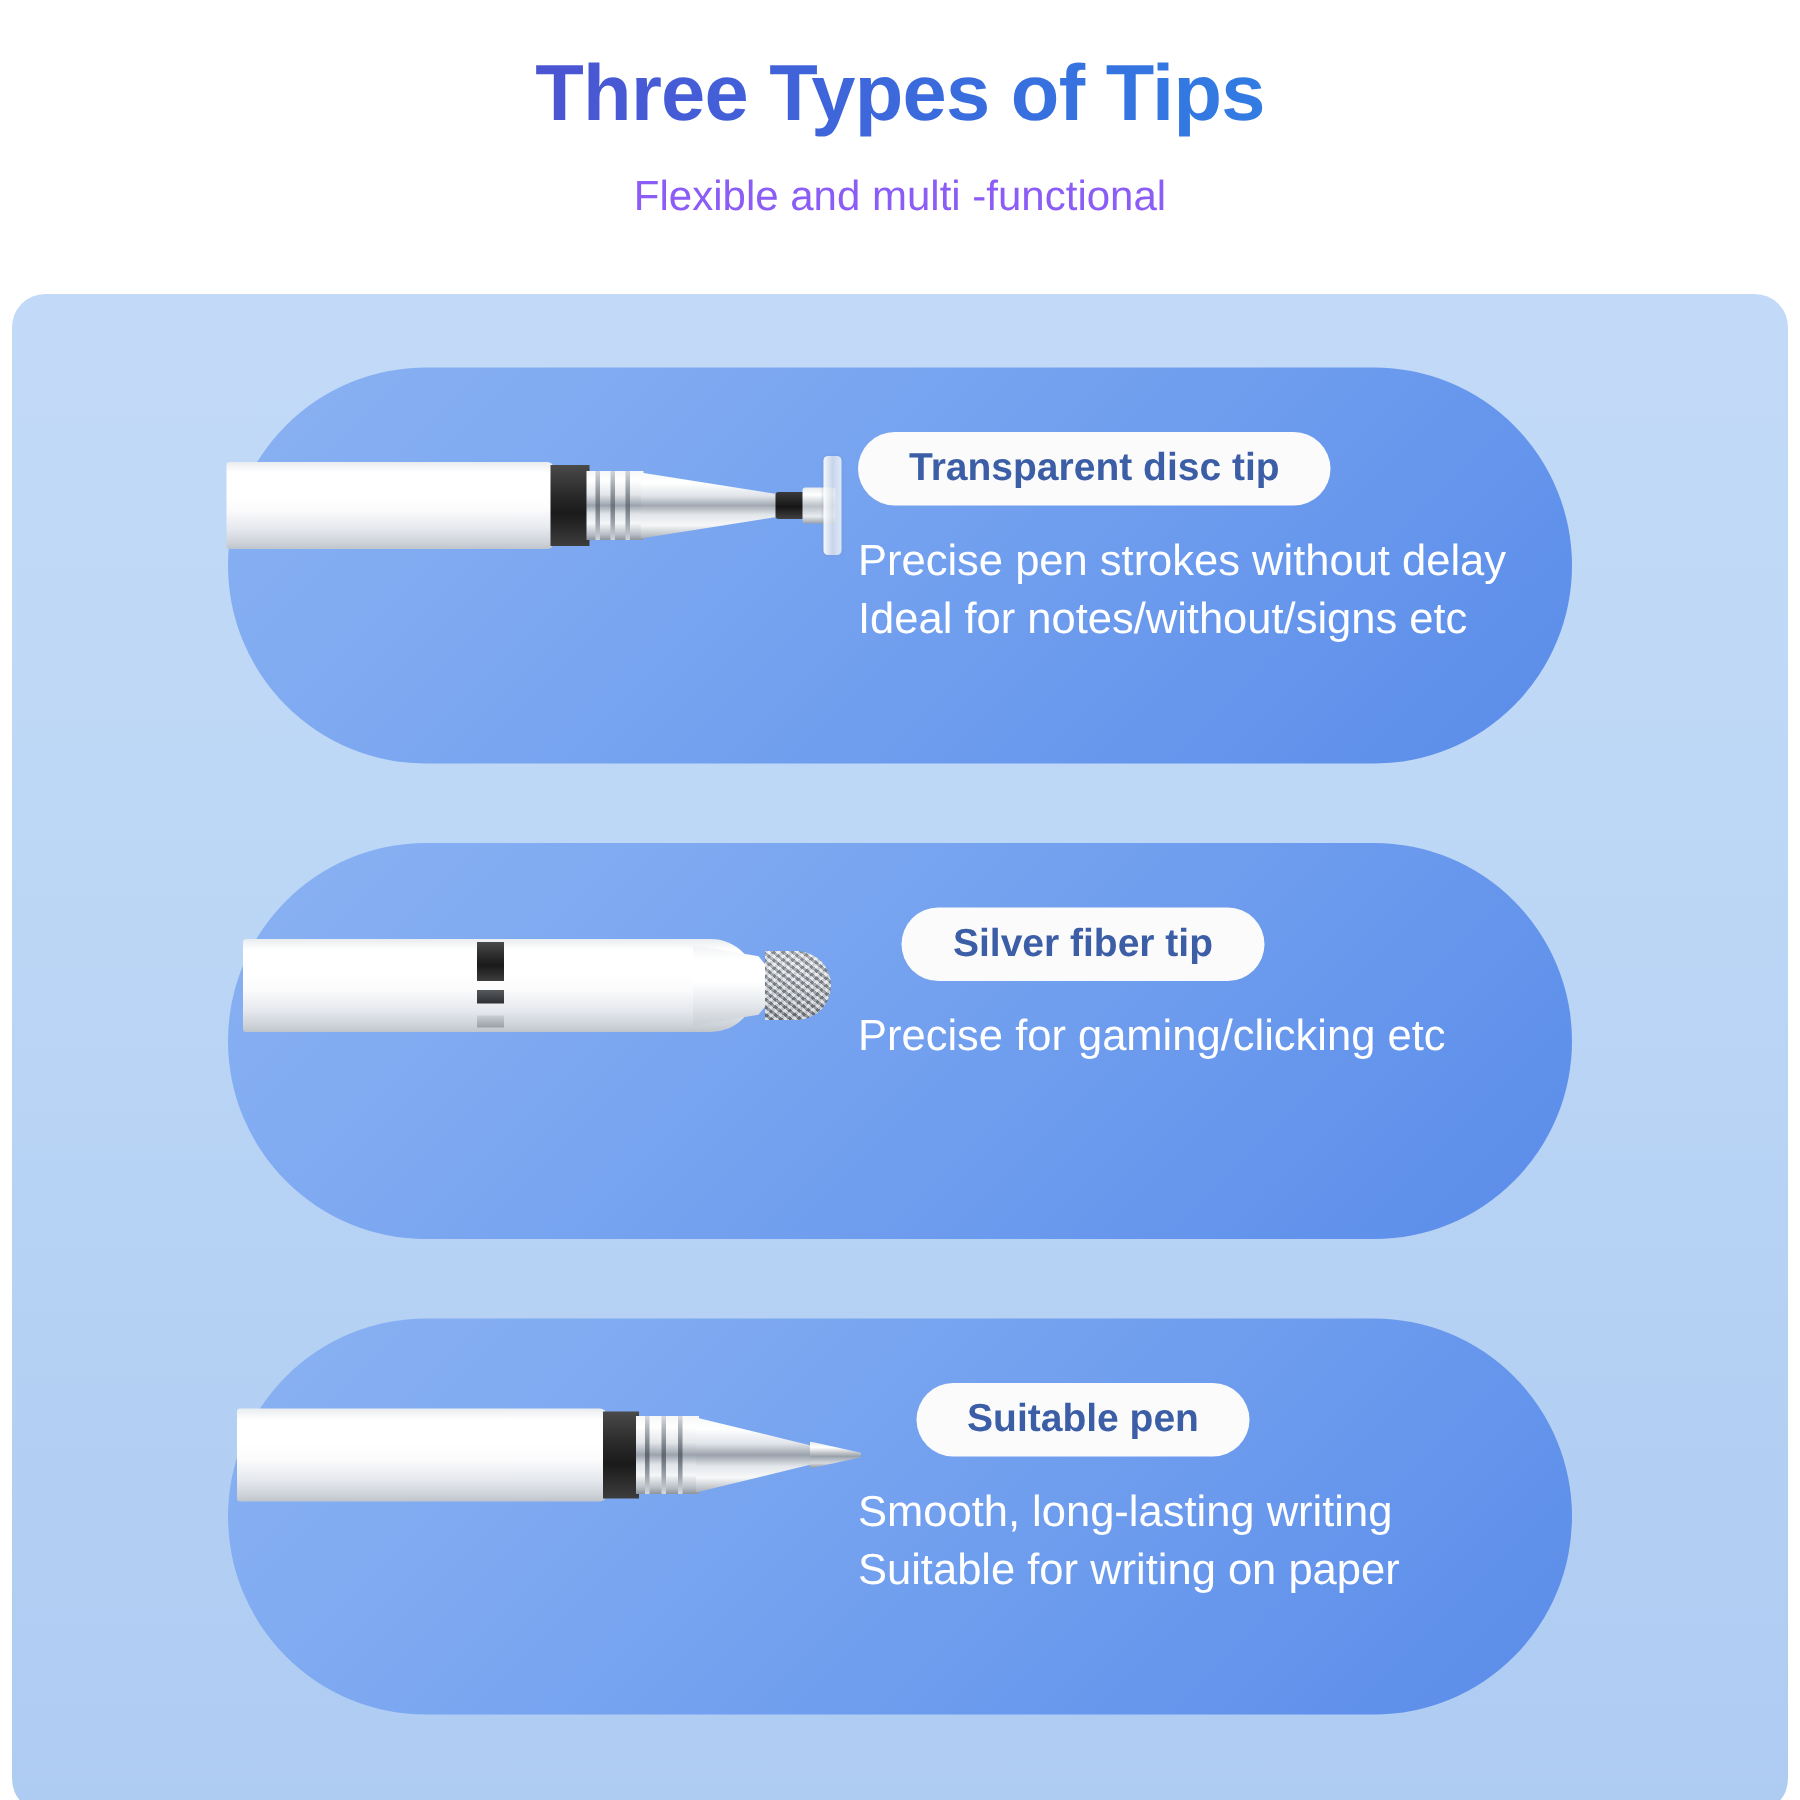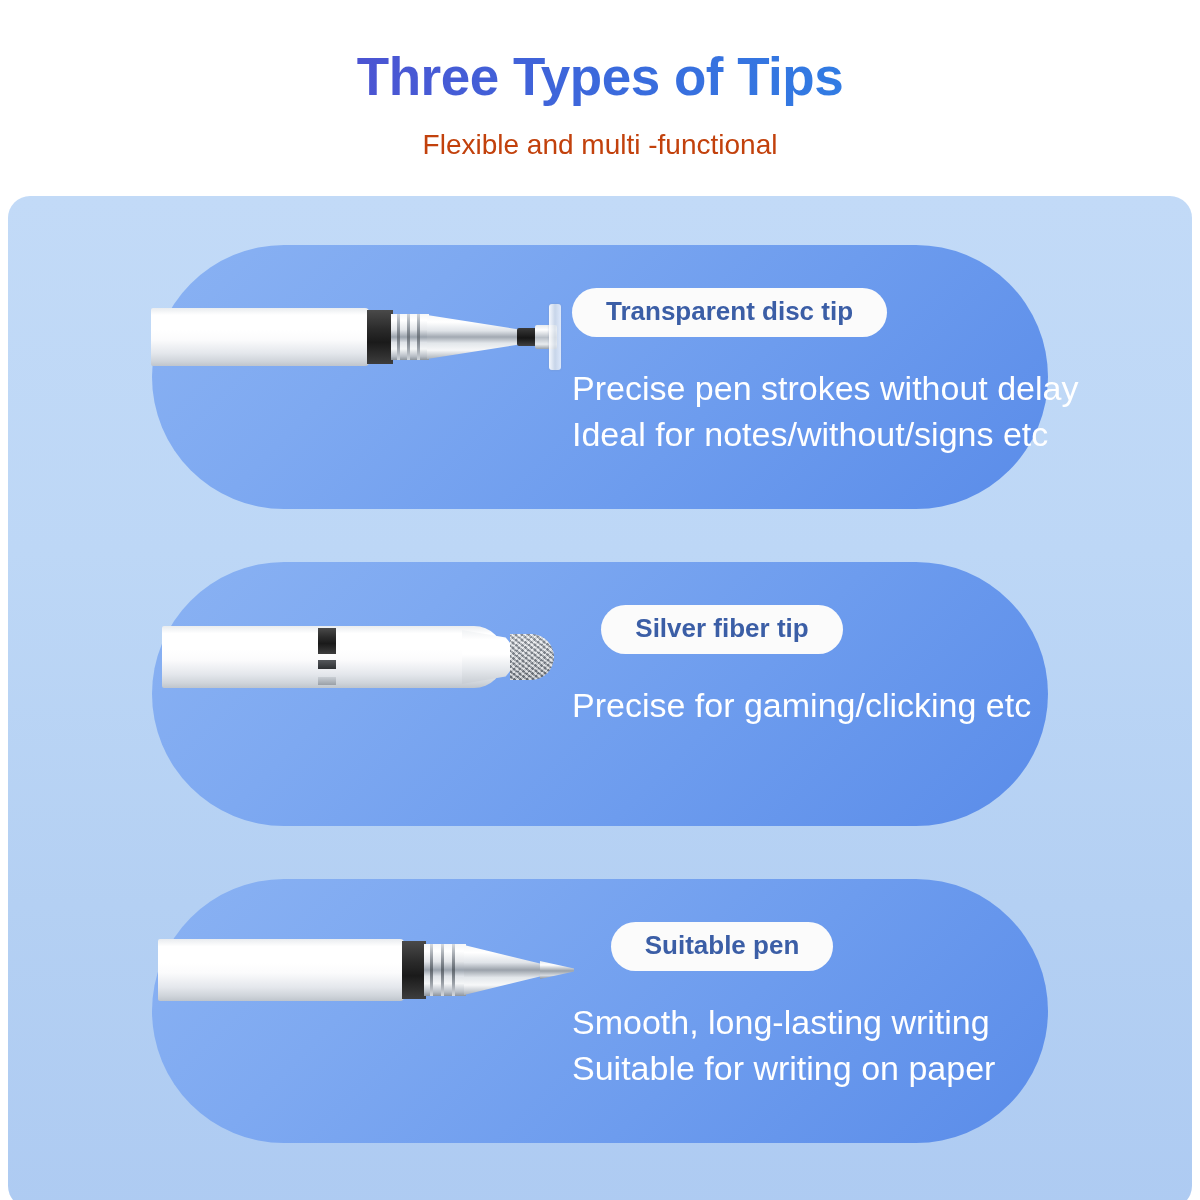--- a/index.html
+++ b/index.html
@@ -8,38 +8,38 @@
     background:#ffffff;
     font-family:"Liberation Sans", sans-serif;
     overflow:hidden;
     position:relative;
   }
 
   
   .header{
     width:100%;
     text-align:center;
-    padding-top:48px;
+    padding-top:34px;
     box-sizing:border-box;
   }
   .page-title{
     font-size:53px;
     font-weight:bold;
     letter-spacing:-0.5px;
     margin:0;
     line-height:1.1;
     background:linear-gradient(90deg,#5b49c9 0%,#5548cc 18%,#3a6bdd 52%,#2a8ae8 86%,#2690ea 100%);
     -webkit-background-clip:text;
     background-clip:text;
     color:transparent;
     -webkit-text-fill-color:transparent;
   }
   .page-subtitle{
     font-size:28px;
-    color:#c2410c;
+    color:#8b5cf6;
     margin:22px 0 15px 0;
     font-weight:normal;
     line-height:1.2;
   }
 
   
   .panel{
     position:absolute;
     left:8px;
     top:196px;
@@ -76,23 +76,23 @@
     color:#3b5ea6;
     font-size:26px;
     font-weight:bold;
     padding:9px 34px 11px 34px;
     border-radius:30px;
     line-height:1.1;
     white-space:nowrap;
   }
   .badge-wrap{ width:300px; text-align:center; }
   .card-desc{
-    margin-top:28px;
+    margin-top:18px;
     color:#ffffff;
-    font-size:34px;
+    font-size:29px;
     line-height:1.36;
     white-space:nowrap;
   }
   .card-desc div{ margin:0; }
 
   
   .pen{ position:absolute; }
 
   
   .barrel{

